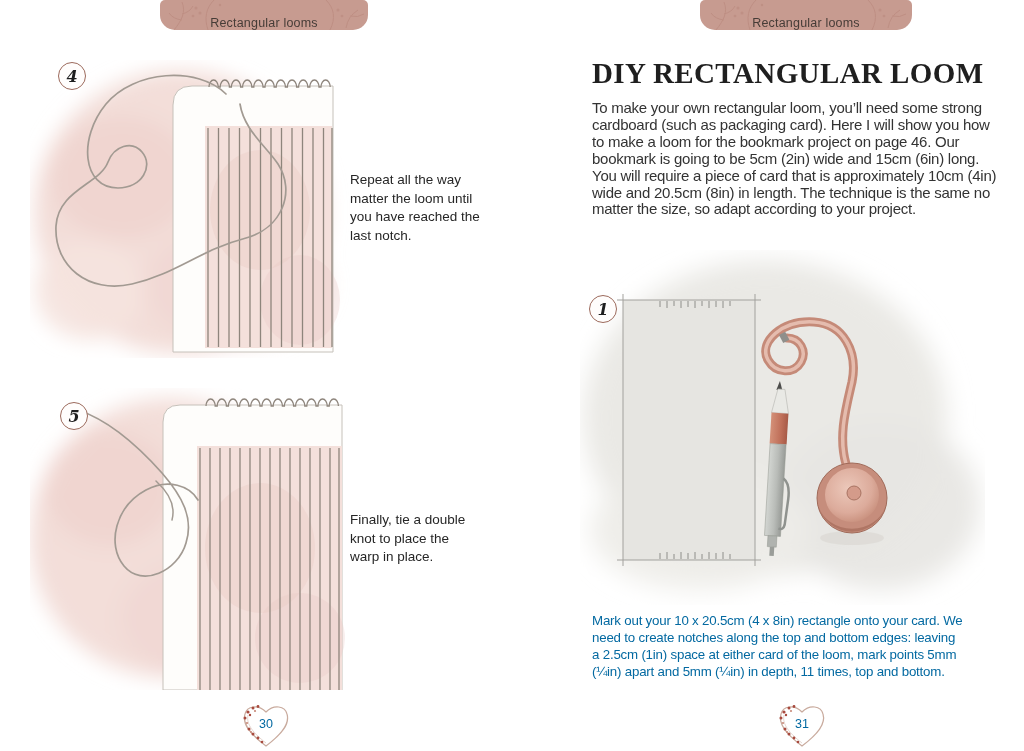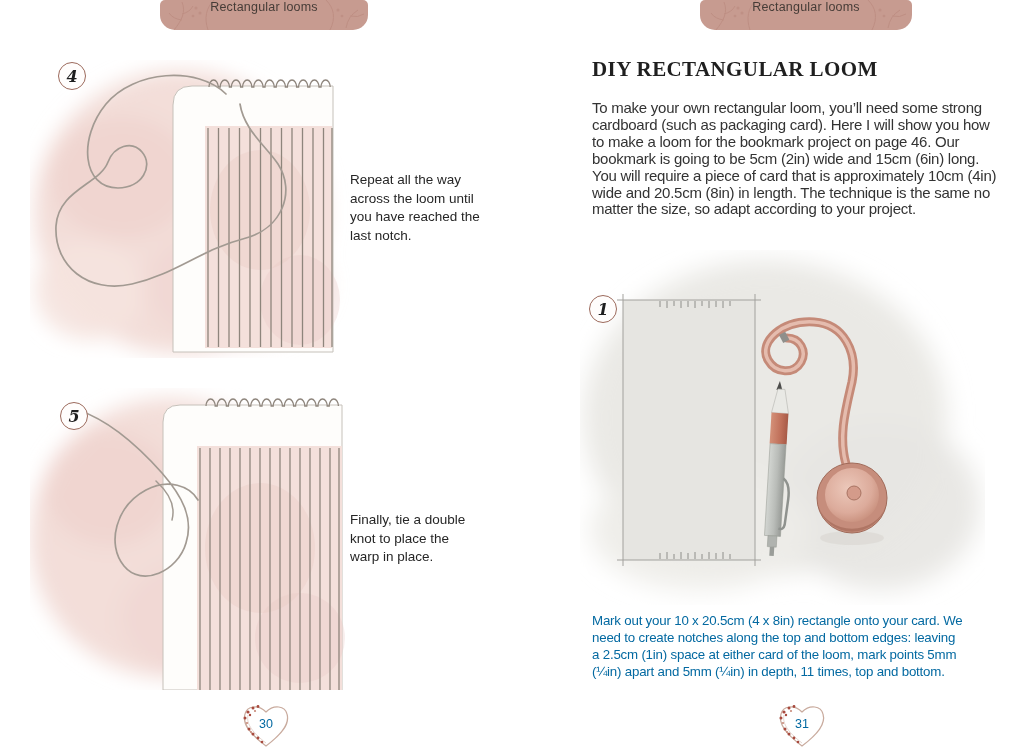--- a/index.html
+++ b/index.html
@@ -3,41 +3,41 @@
 <meta charset="utf-8">
 <style>
   html,body{margin:0;padding:0;background:#ffffff;}
   .spread{
     position:relative;width:1024px;height:751px;background:#ffffff;
     font-family:"Liberation Sans",sans-serif;overflow:hidden;
   }
   
   .tab{
     position:absolute;top:0;height:30px;background:#c79b90;
-    border-radius:5px 5px 15px 15px;display:flex;align-items:flex-start;justify-content:center;
+    border-radius:5px 5px 15px 15px;display:flex;align-items:flex-end;justify-content:center;
     overflow:hidden;
   }
   .tab svg.deco{position:absolute;inset:0;width:100%;height:100%;}
   .tab .tab-label{
     position:relative;font-size:12.5px;color:#463c37;letter-spacing:.2px;
   }
   
   .step-circle{
     position:absolute;width:28px;height:28px;border:1.6px solid #9c6a5c;border-radius:50%;
     background:#fffdfc;display:flex;align-items:center;justify-content:center;
     font-family:"DejaVu Serif",serif;font-style:italic;font-weight:bold;
     font-size:16px;color:#1e1e1e;box-sizing:border-box;
   }
   
   .caption{
     position:absolute;font-size:13.5px;line-height:18.5px;color:#262626;
   }
   .title{
     position:absolute;font-family:"Liberation Serif",serif;font-weight:600;
-    font-size:21px;letter-spacing:.4px;color:#1f1f1f;white-space:nowrap;
+    font-size:29px;letter-spacing:.4px;color:#1f1f1f;white-space:nowrap;
   }
   .bodytext{
     position:absolute;font-size:15px;line-height:16.9px;color:#333333;
     letter-spacing:-0.25px;white-space:nowrap;margin-top:12px;
   }
   .captionwide{
     position:absolute;font-size:13.3px;line-height:17px;color:#0369a1;
     letter-spacing:-0.2px;white-space:nowrap;
   }
   
@@ -171,21 +171,21 @@
       <path stroke-width="1.7" d="M48,22 C78,32 108,58 132,85 C152,108 164,130 156,155 C148,183 112,200 94,178 C76,156 86,118 116,102 C138,90 160,98 168,112"></path>
       <path stroke-width="1.5" d="M126,93 C137,103 146,117 142,132"></path>
     </g>
   </svg>
 
   <div class="step-circle" style="left:58px;top:62px;">
     <span>4</span>
   </div>
   <div class="caption" style="left:350px;top:171px;width:160px;">
       <div>Repeat all the way</div>
-      <div>across the loom until</div>
+      <div>matter the loom until</div>
       <div>you have reached the</div>
       <div>last notch.</div>
     </div>
 
   <div class="step-circle" style="left:60px;top:402px;">
     <span>5</span>
   </div>
   <div class="caption" style="left:350px;top:511px;width:160px;">
       <div>Finally, tie a double</div>
       <div>knot to place the</div>

